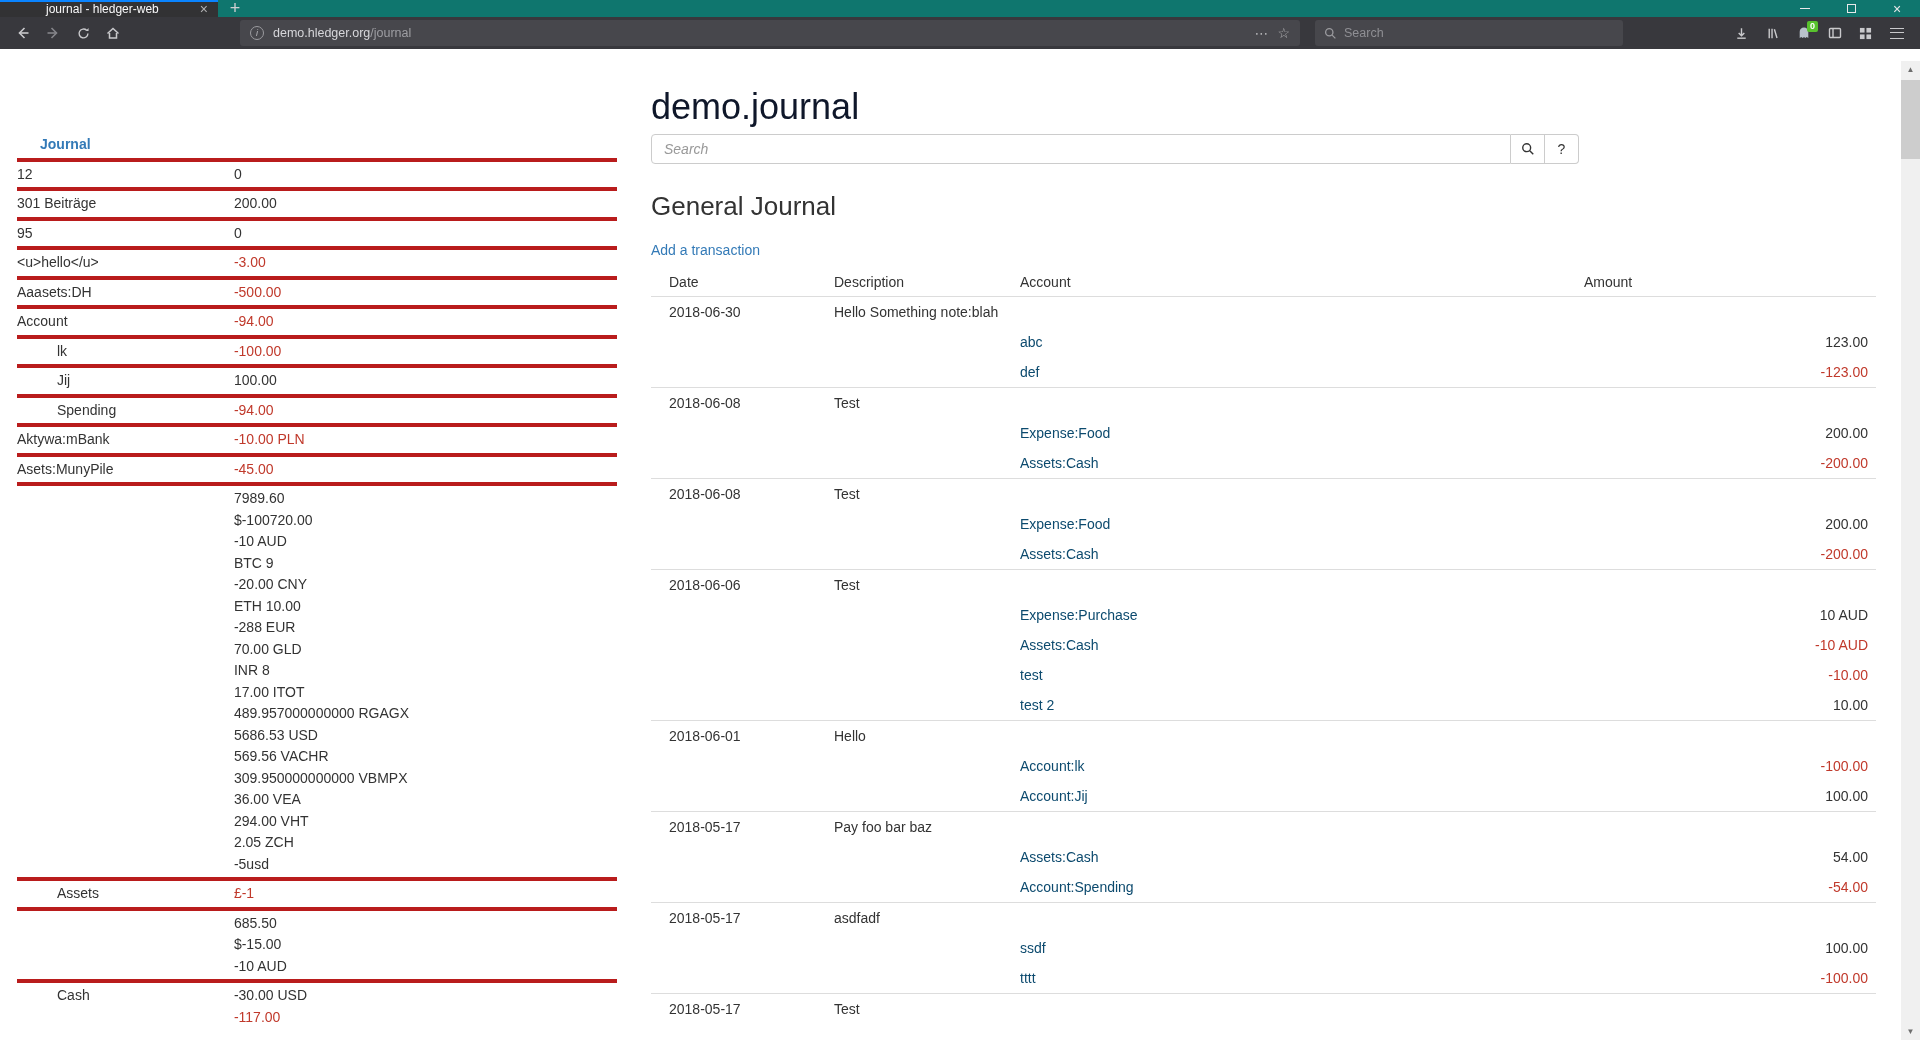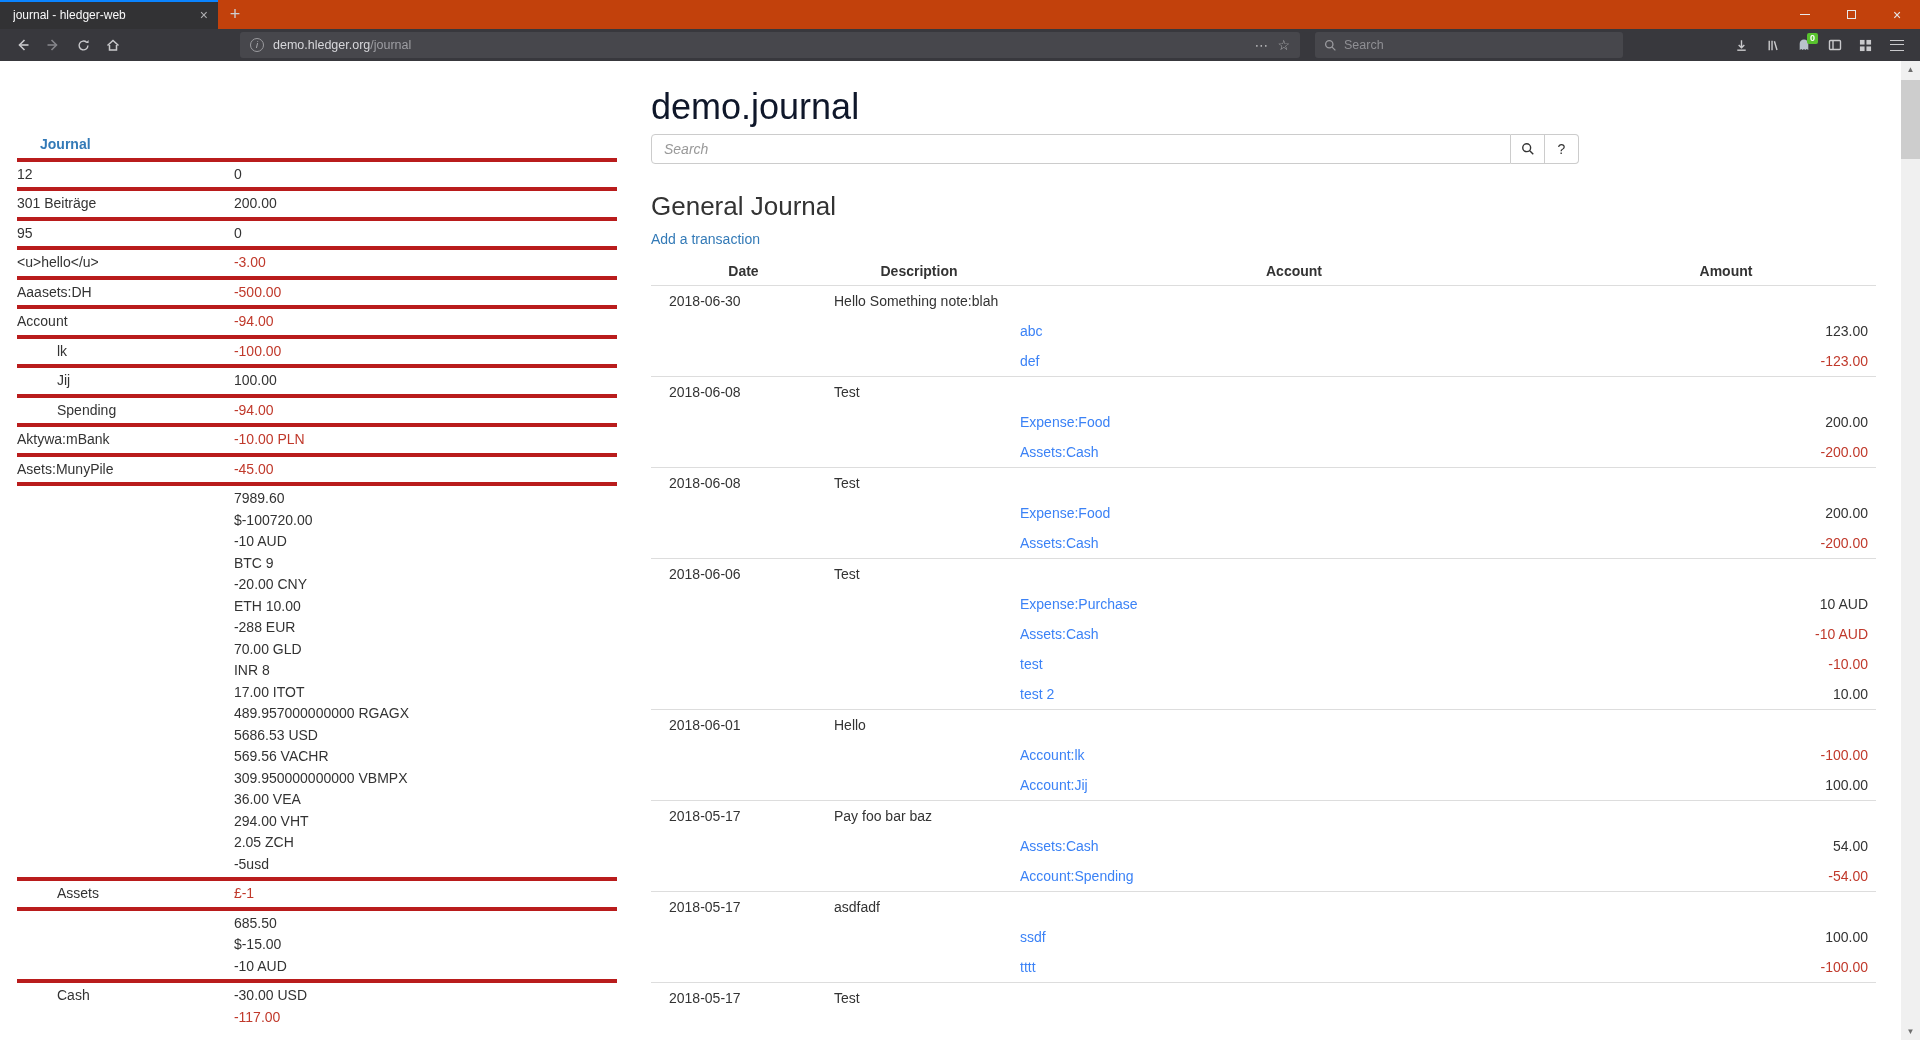--- a/index.html
+++ b/index.html
@@ -1,21 +1,21 @@
 <!DOCTYPE html>
 <html><head>
 <meta charset="utf-8">
 <title>journal - hledger-web</title>
 <style>
   * { box-sizing:border-box; margin:0; padding:0; }
   html,body { width:1920px; height:1040px; overflow:hidden; background:#fff;
               font-family:"Liberation Sans","DejaVu Sans",sans-serif; }
 
   
-  .tabbar { height:29px; background:#c2410c; display:flex; align-items:stretch; }
+  .tabbar { height:17px; background:#0f766e; display:flex; align-items:stretch;text-align:center; }
   .tab { width:218px; background:#323234; position:relative; display:flex; align-items:center; gap:8px; padding:0 10px 0 13px; }
   .tab-accent { position:absolute; top:0; left:0; right:0; height:2px; background:#0a84ff; }
   .tab-title { flex:1; color:#f9f9fa; font-size:12px; white-space:nowrap; overflow:hidden; }
   .tab-close { color:#b1b1b3; font-size:14px; line-height:1; }
   .newtab { width:34px; display:flex; align-items:center; justify-content:center; color:#cfcfd1; font-size:18px; }
   .win-controls { margin-left:auto; display:flex; }
   .win-btn { width:46px; display:flex; align-items:center; justify-content:center; color:#e8e8ea; font-size:14px; }
   .min-glyph { width:10px; border-top:1.2px solid #e8e8ea; display:inline-block; }
   .restore-glyph { width:9px; height:9px; border:1.2px solid #e8e8ea; display:inline-block; }
 
@@ -58,28 +58,28 @@
 
   
   .main { position:absolute; left:651px; top:0; width:1225px; }
   .page-title { margin-top:25px; font-size:36px; line-height:42px; font-weight:normal; color:#0f172a; }
   .search-form { margin-top:6px; display:flex; width:928px; height:30px; }
   .search-input { flex:1; border:1px solid #ccc; border-radius:4px 0 0 4px; padding:5px 12px; font-size:14px; color:#555; outline:none; }
   .search-input::placeholder { color:#999; font-style:italic; }
   .btn-addon { width:34px; border:1px solid #ccc; border-left:none; background:#fff; display:flex; align-items:center; justify-content:center; color:#333; font-size:14px; cursor:pointer; }
   .btn-addon.last { border-radius:0 4px 4px 0; }
   .section-title { margin-top:27px; font-size:26px; line-height:30px; font-weight:normal; color:#333; }
-  .add-link { display:inline-block; margin-top:10px; color:#337ab7; font-size:14px; text-decoration:none;text-align:center; }
+  .add-link { display:inline-block; margin-top:21px; color:#337ab7; font-size:14px; text-decoration:none;text-align:center; }
   .journal-table { width:100%; border-collapse:collapse; margin-top:9px; table-layout:fixed; font-size:14px; color:#333; }
-  .journal-table th { text-align:center; font-weight:bold; padding:6px 8px; border-bottom:1px solid #ddd; }
+  .journal-table th { text-align:left; font-weight:normal; padding:6px 8px; border-bottom:1px solid #ddd; }
   .journal-table td { padding:5px 8px; line-height:20px; }
   .h-date, .td-date { padding-left:18px !important; }
   .h-amt, .td-amt { text-align:right; }
   .tx-row td { border-top:1px solid #ddd; }
-  .acct-link { color:#3b82f6; text-decoration:none;text-align:center; }
+  .acct-link { color:#0c4a6e; text-decoration:none;text-align:center; }
 </style>
 </head>
 <body>
 
 <div class="tabbar">
   <div class="tab">
     <span class="tab-accent"></span>
     <span class="tab-title">journal - hledger-web</span>
     <span class="tab-close">×</span>
   </div>

